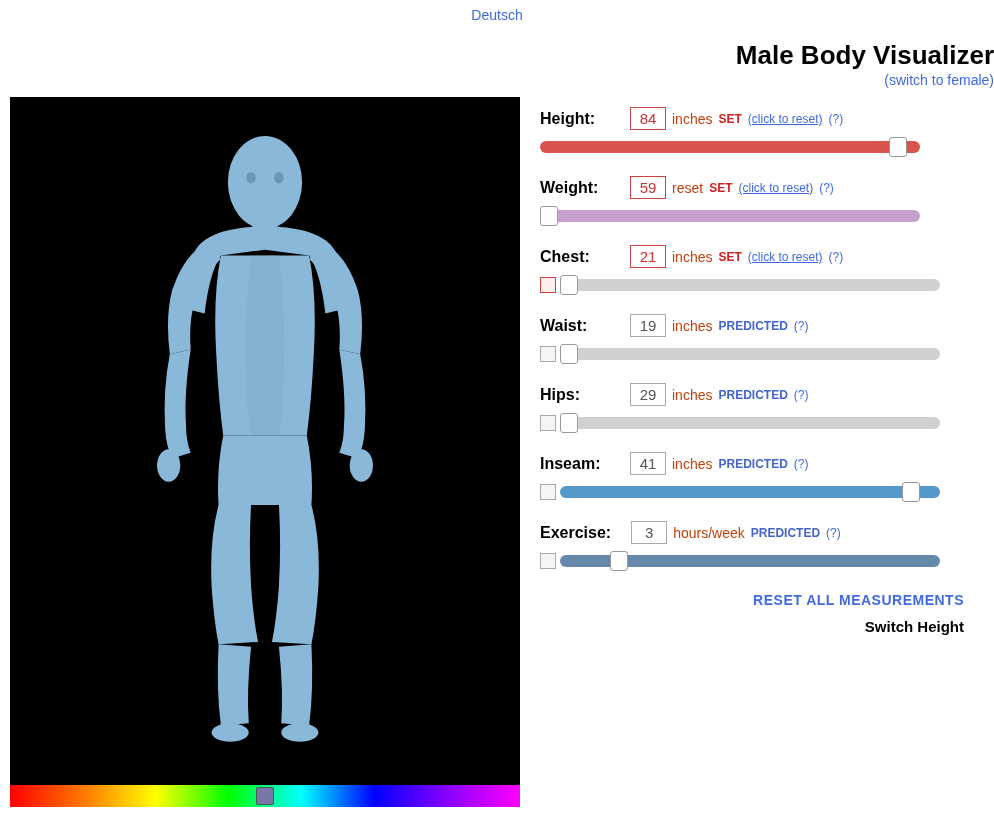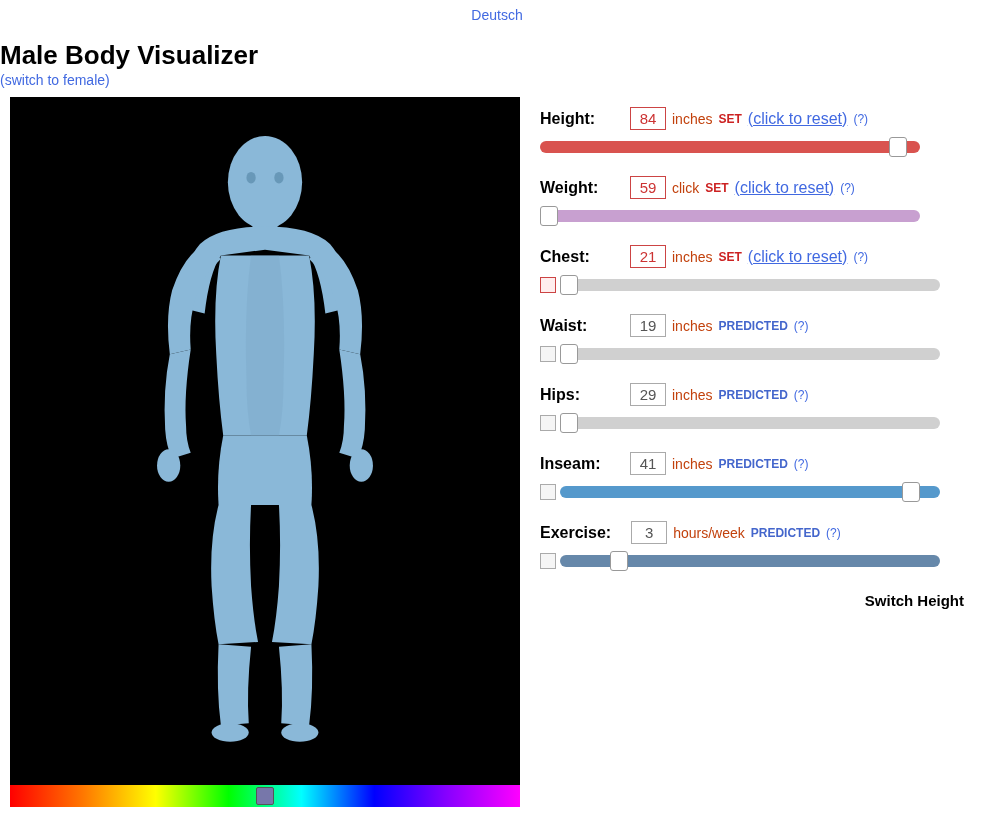--- a/index.html
+++ b/index.html
@@ -16,21 +16,21 @@
       padding: 6px 20px;
     }
 
     .top-bar a {
       color: #4169e1;
       text-decoration: none;
       font-size: 14px;
     }
 
     .title-section {
-      text-align: left;
+      text-align: right;
       padding: 10px 0 8px;
     }
 
     .title-section h1 {
       font-size: 26px;
       font-weight: bold;
       color: #000;
     }
 
     .title-section .switch-link {
@@ -144,21 +144,21 @@
       font-weight: bold;
     }
 
     .status-predicted {
       font-size: 12px;
       color: #4466cc;
       font-weight: bold;
     }
 
     .reset-link {
-      font-size: 16px;
+      font-size: 12px;
       color: #4169e1;
       cursor: pointer;
     }
 
     .help-link {
       font-size: 12px;
       color: #4169e1;
       text-decoration: none;
       cursor: pointer;
     }
@@ -342,21 +342,21 @@
           <div class="slider-container">
             <div class="slider-track red-track">
               <div class="slider-thumb thumb-height" style="left: 349.2px;"></div>
             </div>
           </div>
         </div>
         <div class="measurement-row">
           <div class="measurement-label-row">
             <span class="measurement-name">Weight:</span>
             <span class="measurement-value-box">59</span>
-            <span class="measurement-unit">click</span>
+            <span class="measurement-unit">reset</span>
             <span class="status-set">SET</span>
             <a href="#" class="reset-link">(click to reset)</a>
             <a href="#" class="help-link">(?)</a>
           </div>
           <div class="slider-container">
             <div class="slider-track purple-track">
               <div class="slider-thumb thumb-weight" style="left: 0px;"></div>
             </div>
           </div>
         </div>
@@ -432,17 +432,18 @@
           <div class="slider-container">
             <span class="small-checkbox gray"></span>
             <div class="slider-track steel-track">
               <div class="slider-thumb thumb-exercise" style="left: 50px;"></div>
             </div>
           </div>
         </div>
       </div>
 
     <div class="bottom-buttons">
+      <button class="reset-all-btn">RESET ALL MEASUREMENTS</button>
       <button class="switch-units-btn">Switch Height</button>
     </div>
 
   </div>
 </div>
 
 </body></html>

